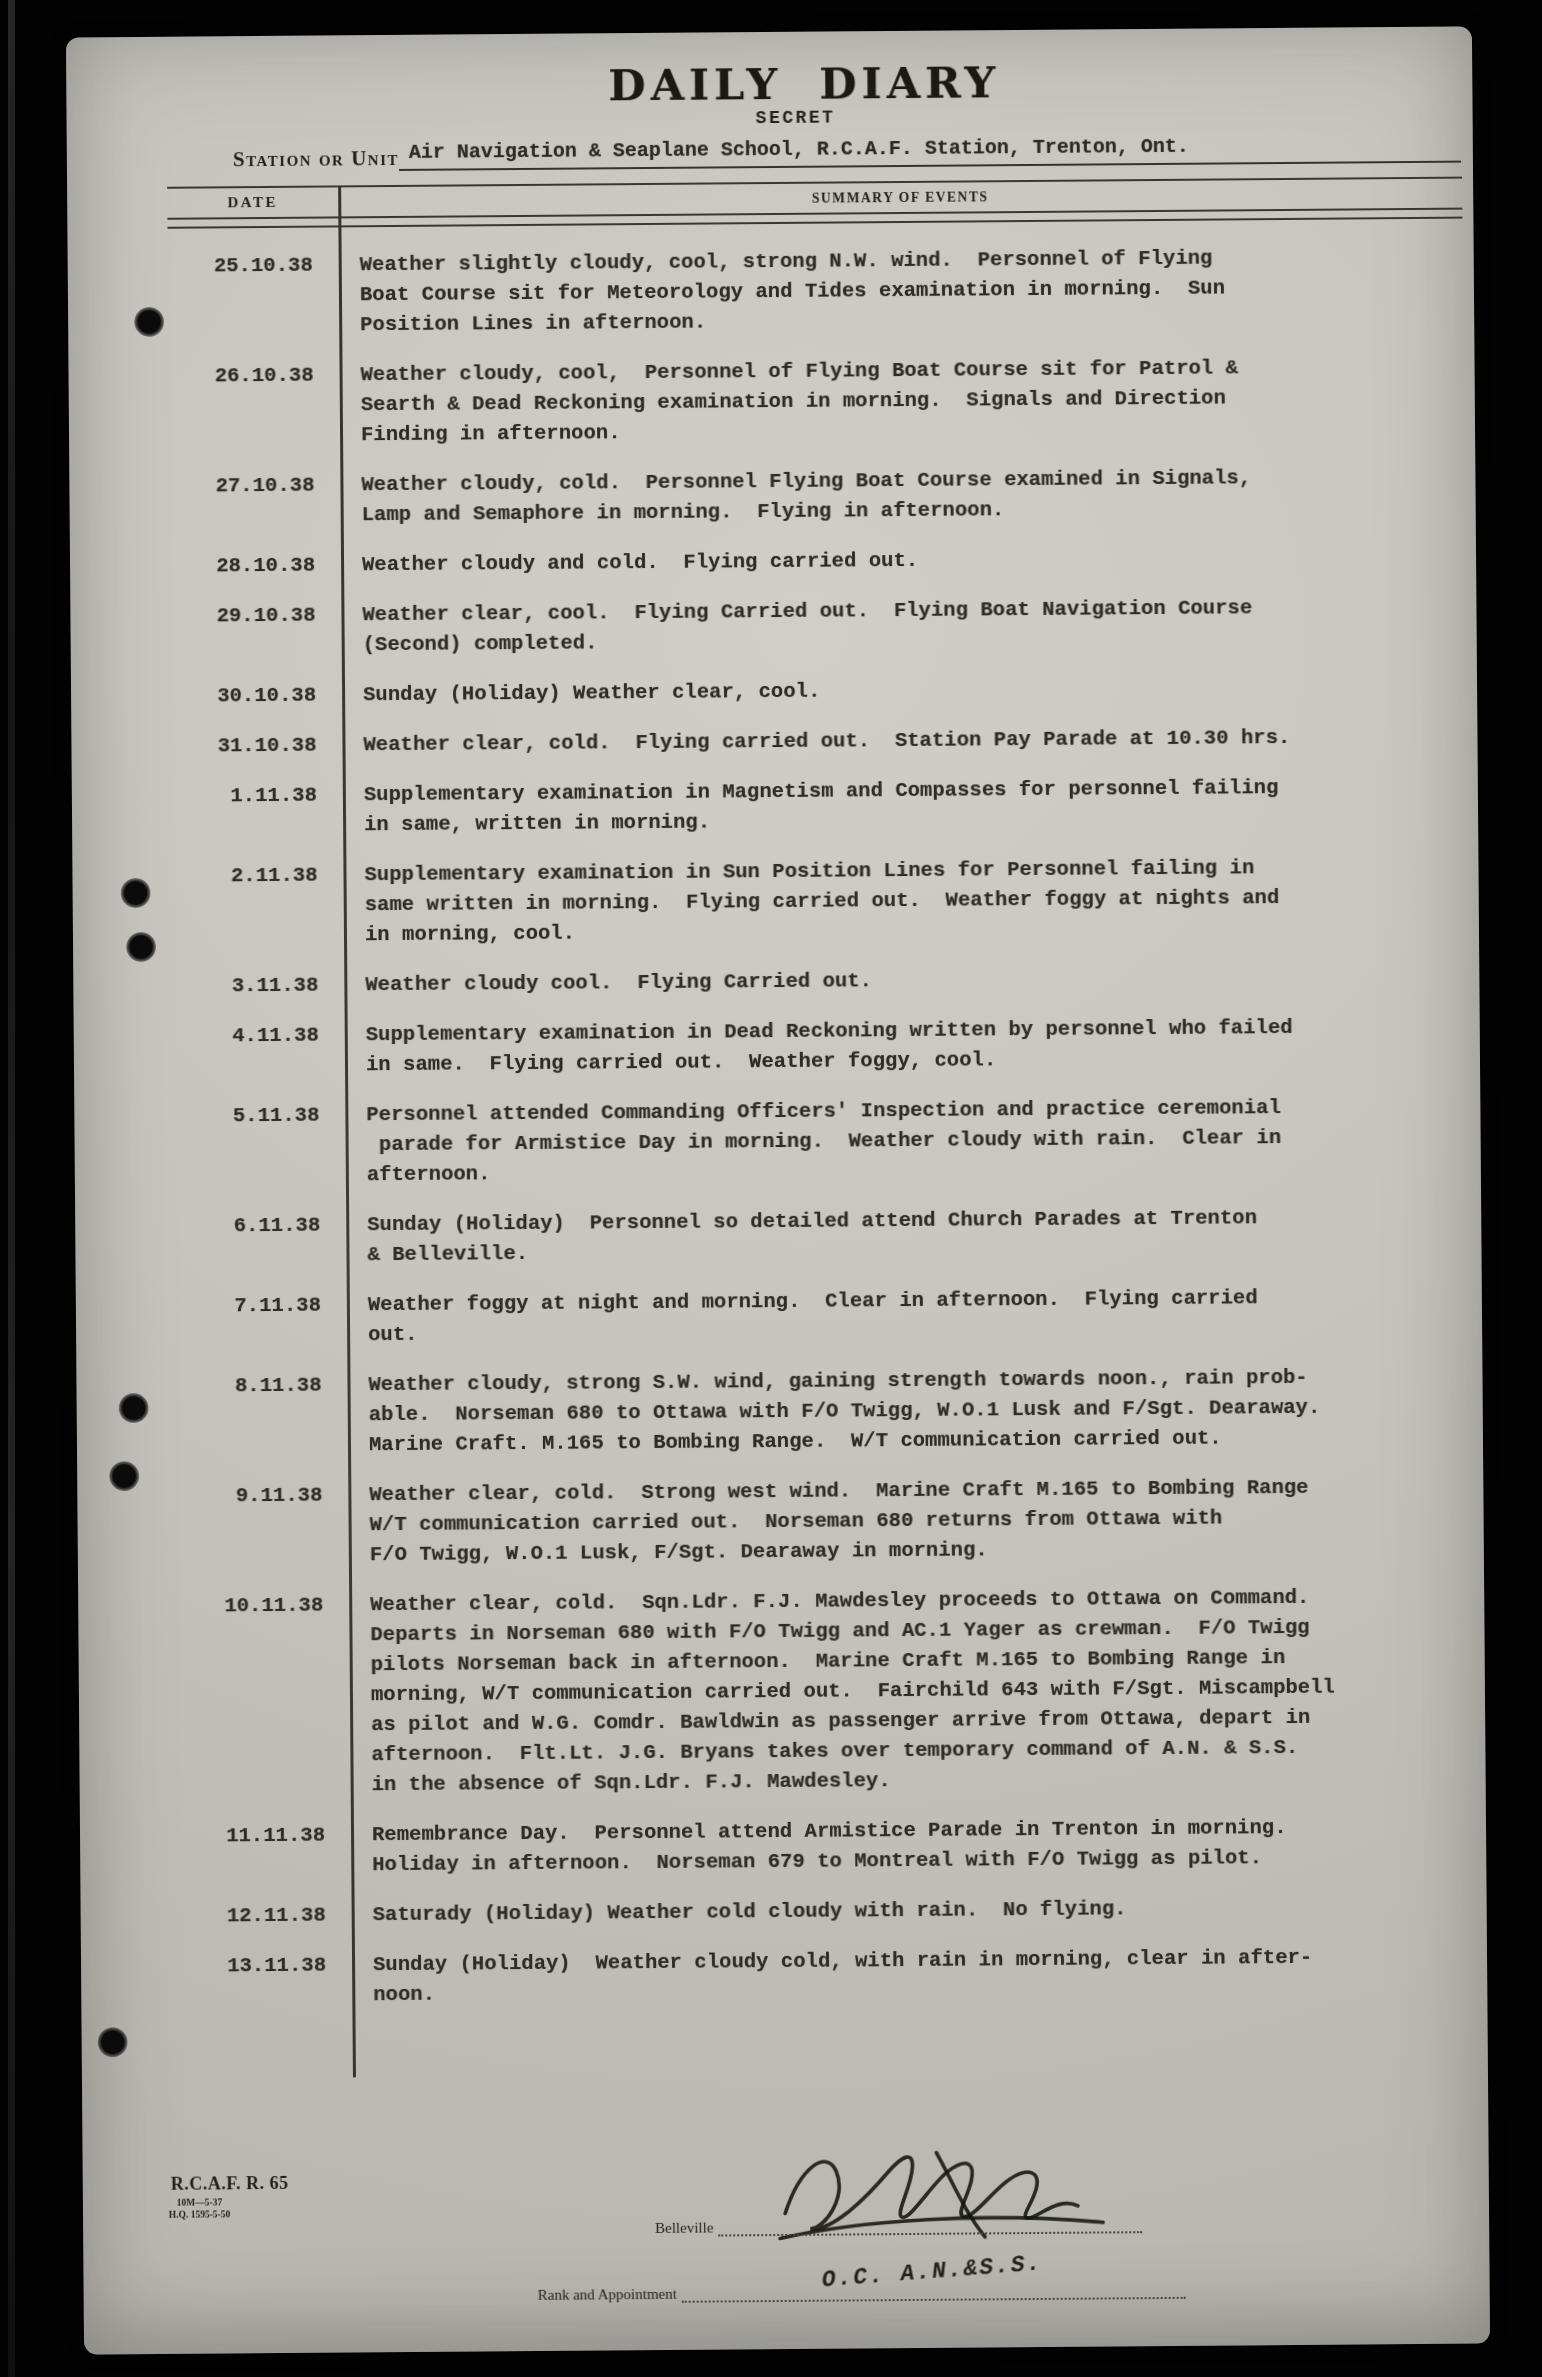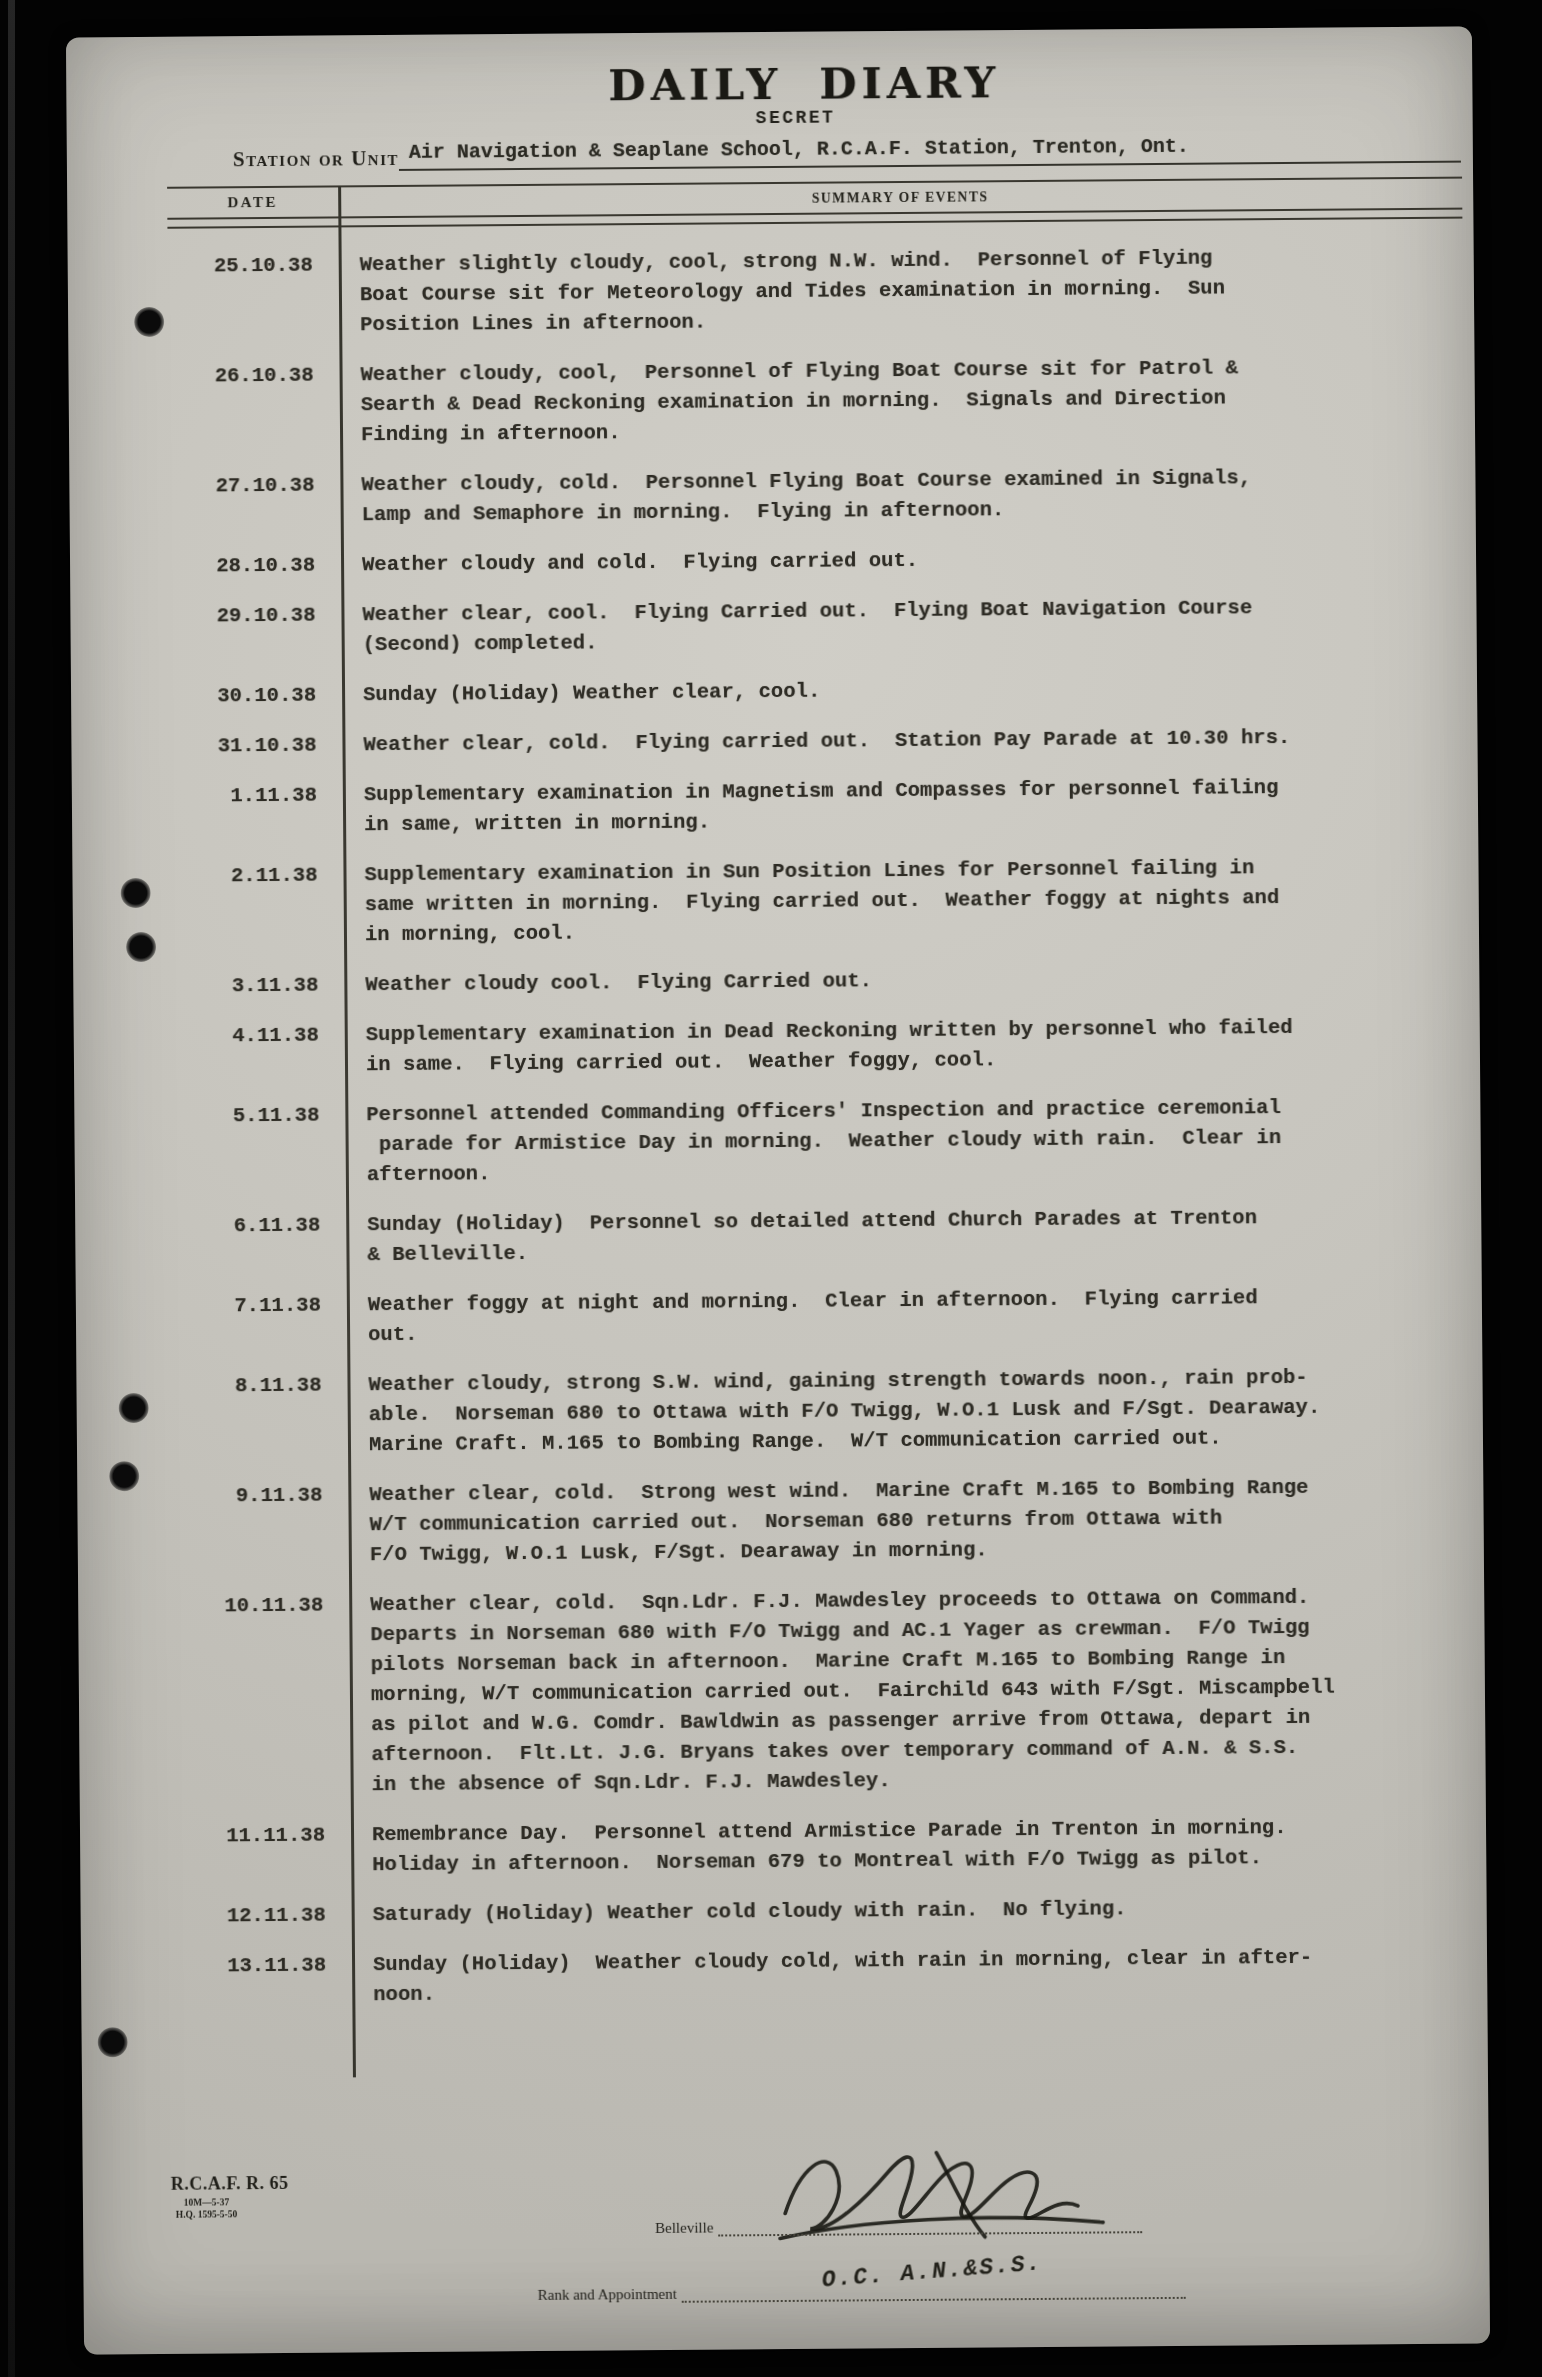--- a/index.html
+++ b/index.html
@@ -179,21 +179,21 @@
     left: 46px; top: 39px;
     font-family: "Liberation Serif", serif;
     font-weight: 700;
     font-size: 18px;
     letter-spacing: 0.5px;
     color: #1f1e18;
     margin-left: 42px;
   }
   .form-sub {
     position: absolute;
-    left: 66px; top: 63px;
+    left: 59px; top: 63px;
     width: 115px;
     text-align: center;
     font-family: "Liberation Serif", serif;
     font-weight: 700;
     font-size: 9.5px;
     line-height: 11.5px;
     color: #23221c;
   }
   .sig-row {
     position: absolute;

